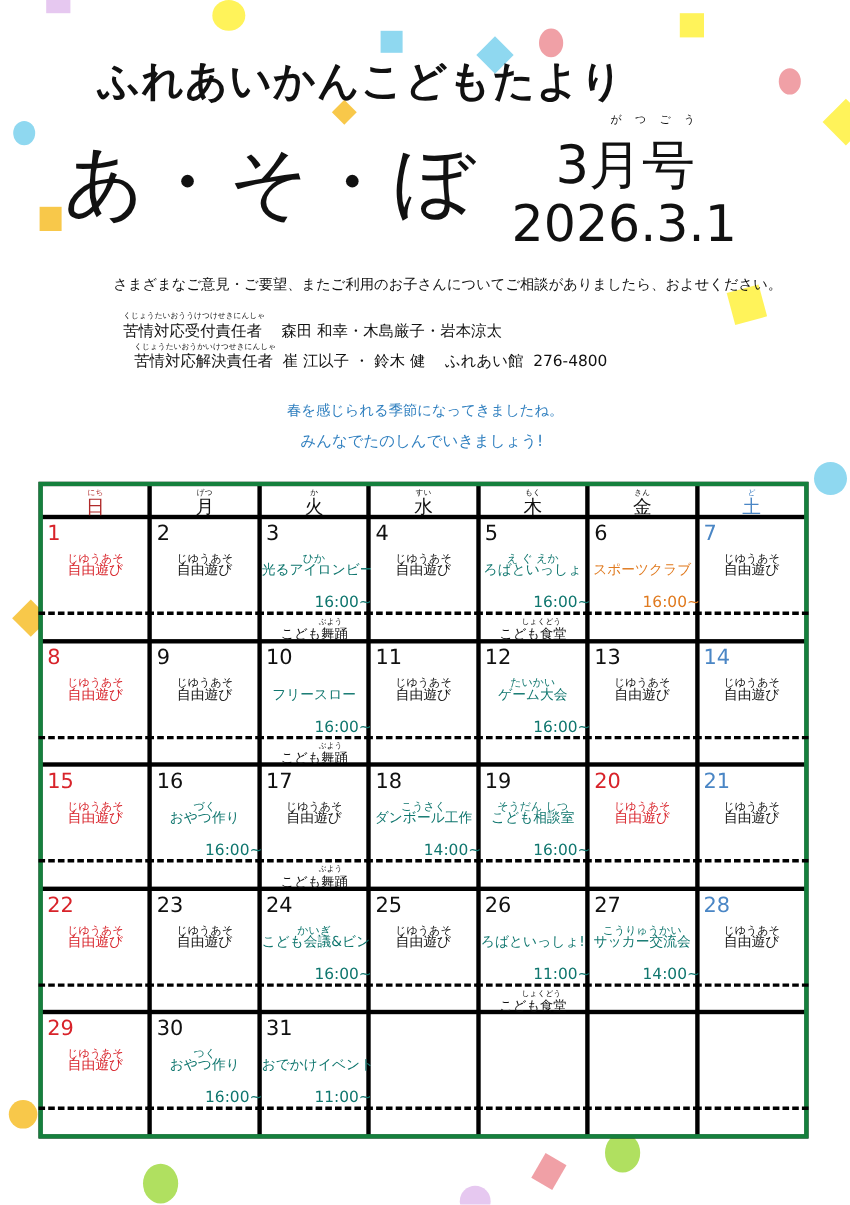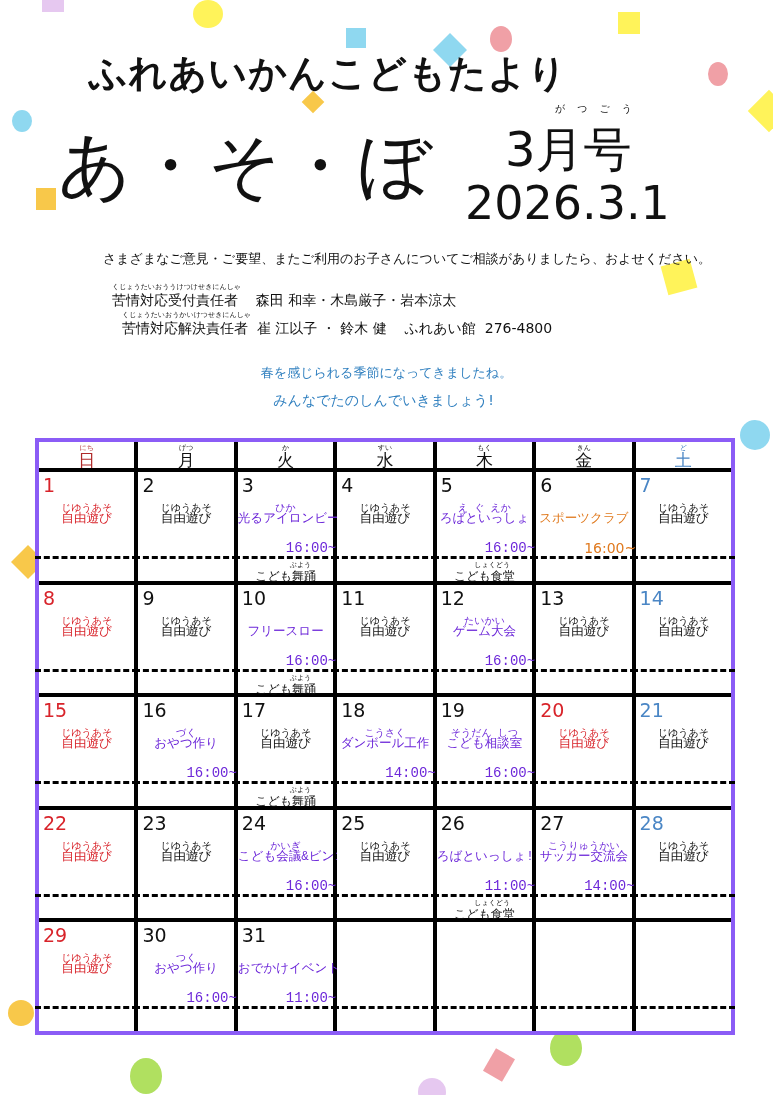--- a/index.html
+++ b/index.html
@@ -16,33 +16,33 @@
   .issue-ruby { position: absolute; left: 555px; top: 102px; font-size: 10px; letter-spacing: 12px; }
   .date { position: absolute; left: 465px; top: 176px; font-size: 46px; }
   .notice { position: absolute; left: 103px; top: 250px; font-size: 13px; }
   .staff1 { position: absolute; left: 112px; top: 292px; font-size: 14px; }
   .staff2 { position: absolute; left: 122px; top: 320px; font-size: 14px; }
   .rb { display: inline-block; position: relative; }
   .rb .rt { position: absolute; top: -10px; left: 0; right: 0; text-align: right; font-size: 7px; white-space: nowrap; }
   .msg1 { position: absolute; left: 0; width: 773px; top: 364px; text-align: center; font-size: 13px; color: #2f7fbf; }
   .msg2 { position: absolute; left: 0; width: 767px; top: 392px; text-align: center; font-size: 14px; color: #2f7fbf; }
   .cal { position: absolute; left: 35px; top: 438px; width: 700px; height: 597px;
-         border: 4px solid #8b5cf6; background: #000; display: grid;
+         border: 4px solid #15803d; background: #000; display: grid;
          grid-template-columns: repeat(7, 1fr); grid-template-rows: 26px repeat(5, 1fr); gap: 4px; }
   .hd { background: #fff; text-align: center; font-size: 17px; position: relative; padding-top: 7px; }
   .hd .rt { position: absolute; top: 1px; left: 0; right: 0; font-size: 7px; }
   .cell { background: #fff; position: relative; }
   .dnum { position: absolute; left: 4px; top: 2px; font-size: 19px; }
   .act { position: absolute; left: 0; right: 0; top: 38px; text-align: center; font-size: 12.5px; white-space: nowrap; }
   .act .rt { position: absolute; top: -9px; left: 0; right: 0; font-size: 10px; }
   .time { position: absolute; left: 0; right: 0; top: 68px; text-align: center; font-size: 14px; padding-left: 48px; }
   .dash { position: absolute; left: -4px; right: -4px; top: 84px; border-top: 3px dashed #000; }
   .extra { position: absolute; left: 0; right: 0; top: 96px; text-align: center; font-size: 12px; }
   .extra .rt { position: absolute; top: -8px; left: 0; right: 0; font-size: 7px; text-align: right; padding-right: 22px; }
-  .red { color: #d8232a; } .blue { color: #4a86c5; } .green { color: #6d28d9; font-family: Liberation Mono, monospace; }
+  .red { color: #d8232a; } .blue { color: #4a86c5; } .green { color: #0f766e; }
   .orange { color: #e07a1f; } .black { color: #111; }
 </style>
 </head>
 <body>
 
 <div class="confetti c-sq" style="left:42px;top:0;width:22px;height:12px;background:#e6c8f0"></div>
 <div class="confetti c-ci" style="left:193px;top:0;width:30px;height:28px;background:#fff35a"></div>
 <div class="confetti c-sq" style="left:346px;top:28px;width:20px;height:20px;background:#8fd8f0"></div>
 <div class="confetti c-sq" style="left:438px;top:38px;width:24px;height:24px;background:#8fd8f0;transform:rotate(45deg)"></div>
 <div class="confetti c-ci" style="left:490px;top:26px;width:22px;height:26px;background:#f0a0a6"></div>

